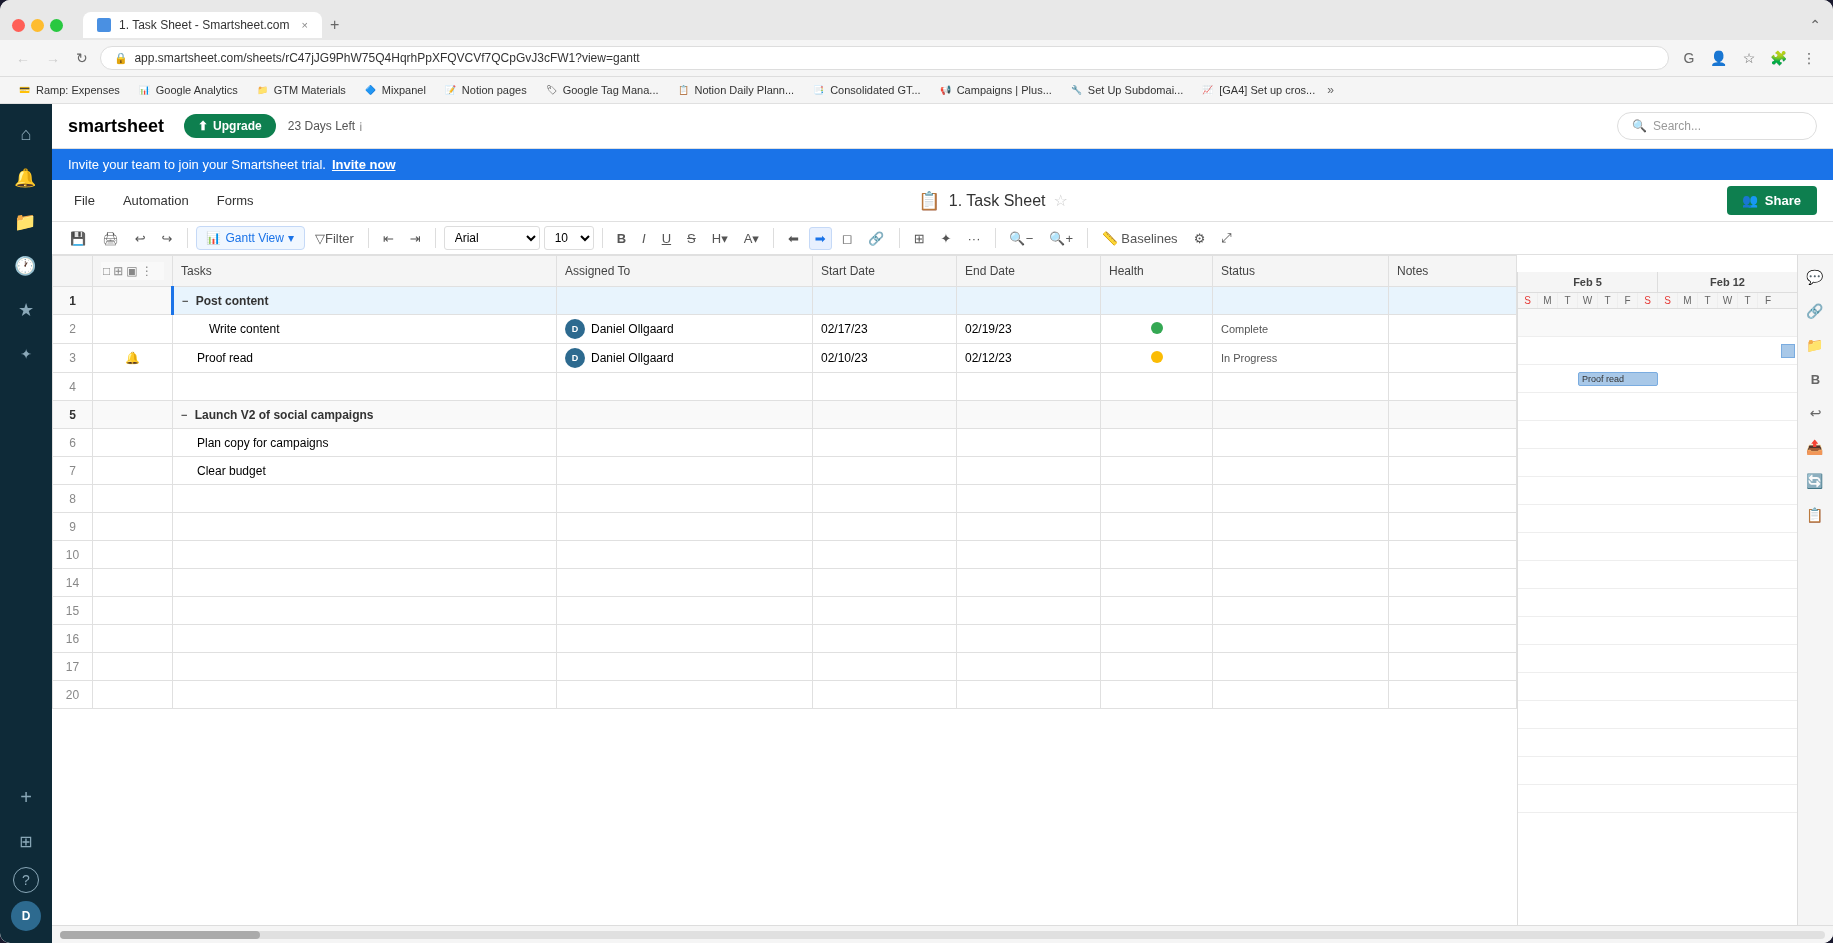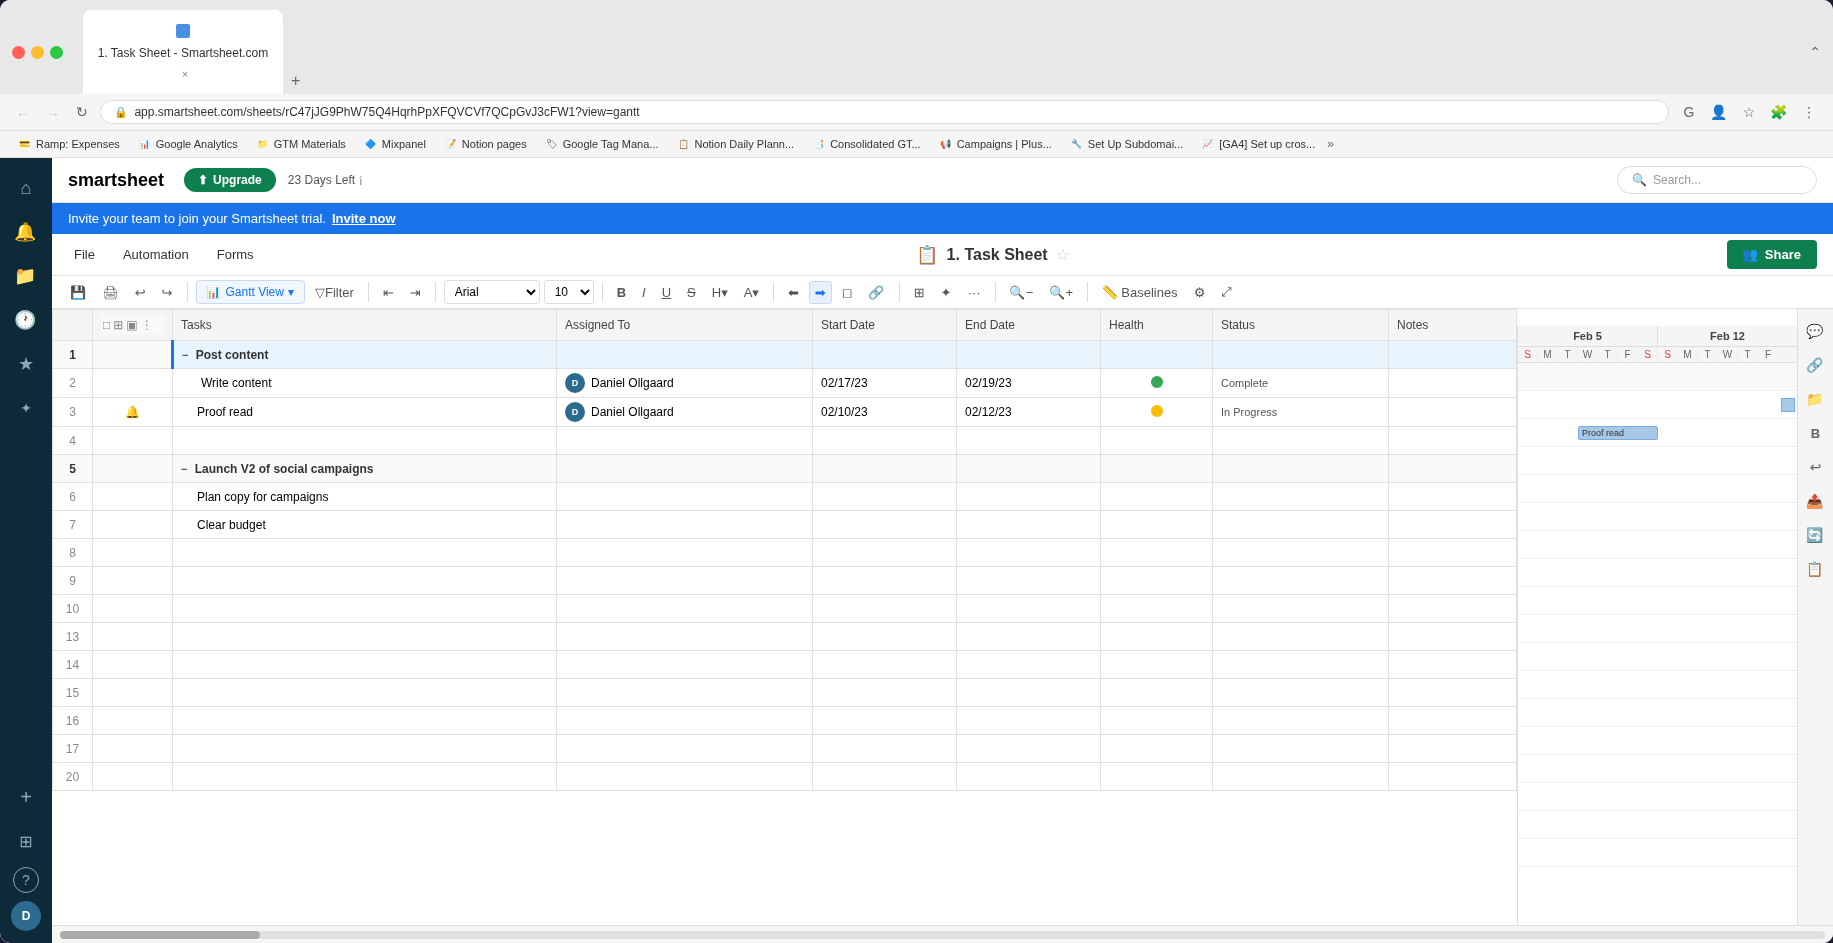--- a/index.html
+++ b/index.html
@@ -7,21 +7,21 @@
 
     
     .browser-window { width: 1833px; height: 943px; background: #f0f0f0; border-radius: 10px; overflow: hidden; display: flex; flex-direction: column; }
     .title-bar { background: #e8e8e8; padding: 10px 12px 0; display: flex; align-items: center; gap: 8px; min-height: 40px; }
     .traffic-lights { display: flex; gap: 6px; align-items: center; }
     .traffic-light { width: 13px; height: 13px; border-radius: 50%; cursor: pointer; }
     .tl-red { background: #ff5f57; }
     .tl-yellow { background: #febc2e; }
     .tl-green { background: #28c840; }
     .tab-bar { display: flex; align-items: flex-end; margin-left: 12px; flex: 1; }
-    .tab { background: #fff; padding: 14px 14px; border-radius: 8px 8px 0 0; font-size: 12px; color: #333; display: flex; align-items: center; gap: 8px; min-width: 200px; flex-direction: column; }
+    .tab { background: #fff; padding: 6px 14px; border-radius: 8px 8px 0 0; font-size: 12px; color: #333; display: flex; align-items: center; gap: 8px; min-width: 200px; }
     .tab-icon { width: 14px; height: 14px; background: #4a90e2; border-radius: 2px; display: inline-block; }
     .tab-close { color: #888; font-size: 11px; cursor: pointer; margin-left: 4px; }
     .tab-new { background: none; border: none; padding: 4px 8px; font-size: 16px; color: #666; cursor: pointer; }
     .window-controls { display: flex; gap: 4px; margin-left: auto; }
     .win-btn { background: none; border: none; color: #666; font-size: 14px; cursor: pointer; }
 
     
     .address-bar { background: #f5f5f5; padding: 6px 12px; display: flex; align-items: center; gap: 8px; border-bottom: 1px solid #ddd; }
     .nav-btn { background: none; border: none; color: #666; font-size: 14px; cursor: pointer; padding: 2px 4px; }
     .nav-btn:disabled { color: #ccc; }
@@ -61,21 +61,21 @@
 
     
     .trial-banner { background: #1a73e8; color: #fff; padding: 8px 16px; font-size: 13px; display: flex; align-items: center; gap: 6px; }
     .invite-link { color: #fff; font-weight: bold; cursor: pointer; text-decoration: underline; }
 
     
     .sheet-menu { background: #fff; padding: 6px 16px; display: flex; align-items: center; gap: 16px; border-bottom: 1px solid #e0e0e0; }
     .menu-item { font-size: 13px; color: #333; cursor: pointer; padding: 4px 6px; border-radius: 3px; }
     .sheet-title-bar { flex: 1; display: flex; align-items: center; justify-content: center; gap: 8px; }
     .sheet-icon { color: #1a73e8; font-size: 18px; }
-    .sheet-title { font-size: 16px; font-weight: 700; color: #333; }
+    .sheet-title { font-size: 16px; font-weight: 400; color: #333; }
     .star-icon { color: #ccc; cursor: pointer; font-size: 16px; }
     .share-btn { background: #0e7f4f; color: #fff; border: none; border-radius: 4px; padding: 7px 16px; font-size: 13px; font-weight: 600; cursor: pointer; display: flex; align-items: center; gap: 6px; margin-left: auto; }
 
     
     .toolbar { background: #fff; border-bottom: 1px solid #e0e0e0; padding: 4px 12px; display: flex; align-items: center; gap: 4px; }
     .toolbar-btn { background: none; border: none; cursor: pointer; color: #555; font-size: 13px; padding: 4px 6px; border-radius: 3px; display: flex; align-items: center; gap: 3px; }
     .toolbar-separator { width: 1px; height: 20px; background: #ddd; margin: 0 4px; }
     .toolbar-select { border: 1px solid #ddd; border-radius: 3px; padding: 3px 6px; font-size: 12px; background: #fff; cursor: pointer; }
     .font-size-select { width: 50px; }
     .view-btn { background: #f0f7ff; color: #1a73e8; border: 1px solid #c5d9f7; border-radius: 4px; padding: 4px 10px; font-size: 12px; display: flex; align-items: center; gap: 4px; }
@@ -359,21 +359,21 @@
                 <td style="background:#e8f4fd;"></td>
                 <td style="background:#e8f4fd;"></td>
                 <td style="background:#e8f4fd;"></td>
                 <td style="background:#e8f4fd;"></td>
                 <td style="background:#e8f4fd;"></td>
               </tr>
 
               <tr>
                 <td class="row-num">2</td>
                 <td class="row-checkbox"></td>
-                <td style="padding-left:28px;">Write content</td>
+                <td style="padding-left:36px;">Write content</td>
                 <td>
                   <div class="assigned-cell">
                     <div class="avatar-sm">D</div>
                     <span>Daniel Ollgaard</span>
                   </div>
                 </td>
                 <td>02/17/23</td>
                 <td>02/19/23</td>
                 <td style="text-align:center;">
                   <span class="health-dot health-green"></span>
@@ -475,31 +475,20 @@
                   <td></td>
                   <td></td>
                   <td></td>
                   <td></td>
                   <td></td>
                   <td></td>
                   <td></td>
                 </tr>
               <tr>
                   <td class="row-num">10</td>
-                  <td></td>
-                  <td></td>
-                  <td></td>
-                  <td></td>
-                  <td></td>
-                  <td></td>
-                  <td></td>
-                  <td></td>
-                </tr>
-              <tr>
-                  <td class="row-num">13</td>
                   <td></td>
                   <td></td>
                   <td></td>
                   <td></td>
                   <td></td>
                   <td></td>
                   <td></td>
                   <td></td>
                 </tr>
               <tr>

